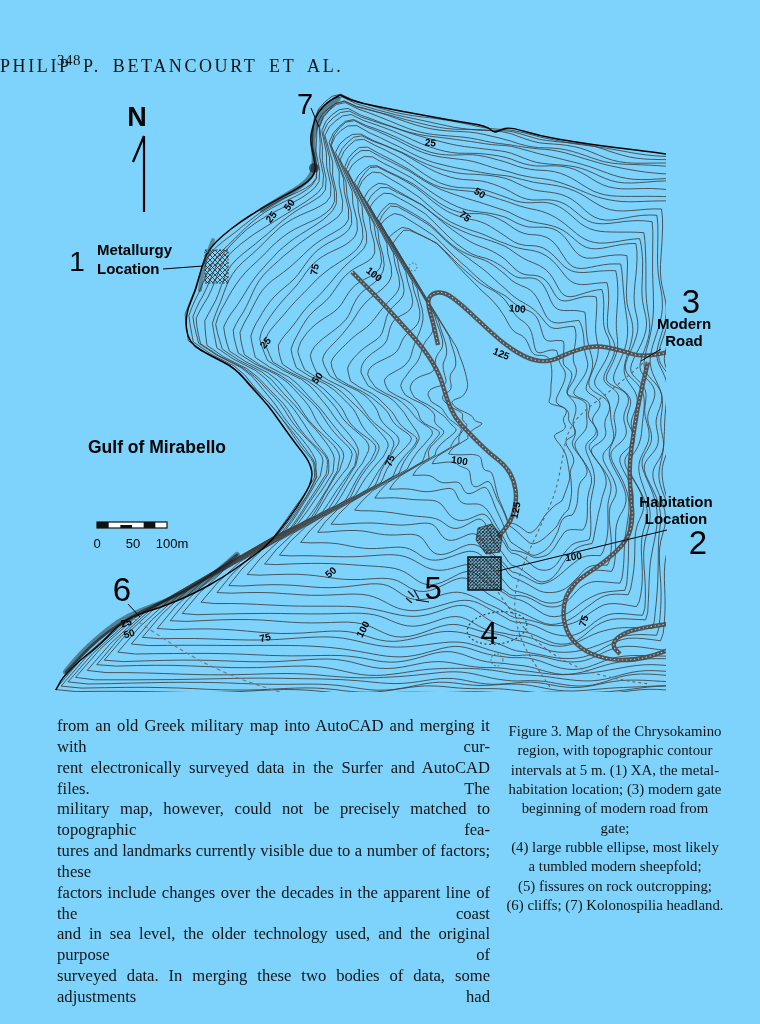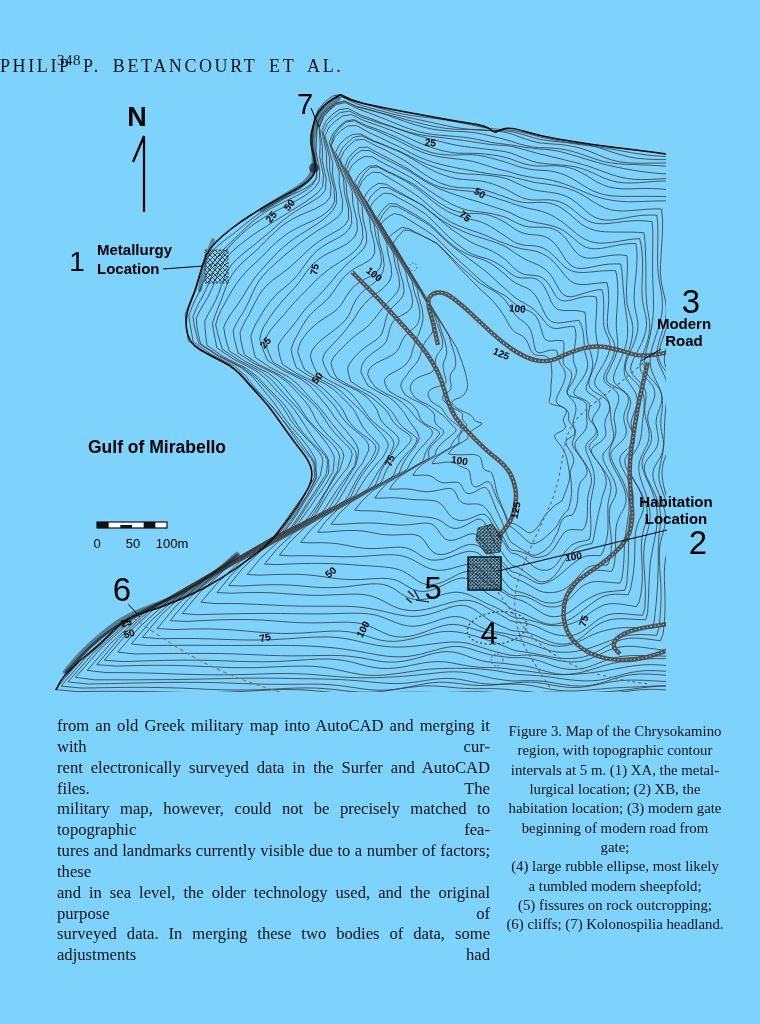--- a/index.html
+++ b/index.html
@@ -148,28 +148,28 @@
         <rect x="120.33333333333333" y="525" width="11.666666666666666" height="3" fill="#111"></rect>
         <rect x="143.66666666666666" y="522" width="11.666666666666666" height="6" fill="#111"></rect>
       </g>
     </svg>
 
   <div class="col-left" id="article-col">
       <div class="ln">from an old Greek military map into AutoCAD and merging it with cur-</div>
       <div class="ln">rent electronically surveyed data in the Surfer and AutoCAD files. The</div>
       <div class="ln">military map, however, could not be precisely matched to topographic fea-</div>
       <div class="ln">tures and landmarks currently visible due to a number of factors; these</div>
+      <div class="ln">factors include changes over the decades in the apparent line of the coast</div>
       <div class="ln">and in sea level, the older technology used, and the original purpose of</div>
       <div class="ln">surveyed data. In merging these two bodies of data, some adjustments had</div>
     </div>
   <div class="col-right" id="caption-col">
       <div class="ln">Figure 3. Map of the Chrysokamino</div>
       <div class="ln">region, with topographic contour</div>
       <div class="ln">intervals at 5 m. (1) XA, the metal-</div>
-      <div class="ln">lurgical location; (2) XB, the</div>
       <div class="ln">habitation location; (3) modern gate</div>
       <div class="ln">beginning of modern road from gate;</div>
       <div class="ln">(4) large rubble ellipse, most likely</div>
       <div class="ln">a tumbled modern sheepfold;</div>
       <div class="ln">(5) fissures on rock outcropping;</div>
       <div class="ln">(6) cliffs; (7) Kolonospilia headland.</div>
     </div>
 </div>
 
 </body></html>

